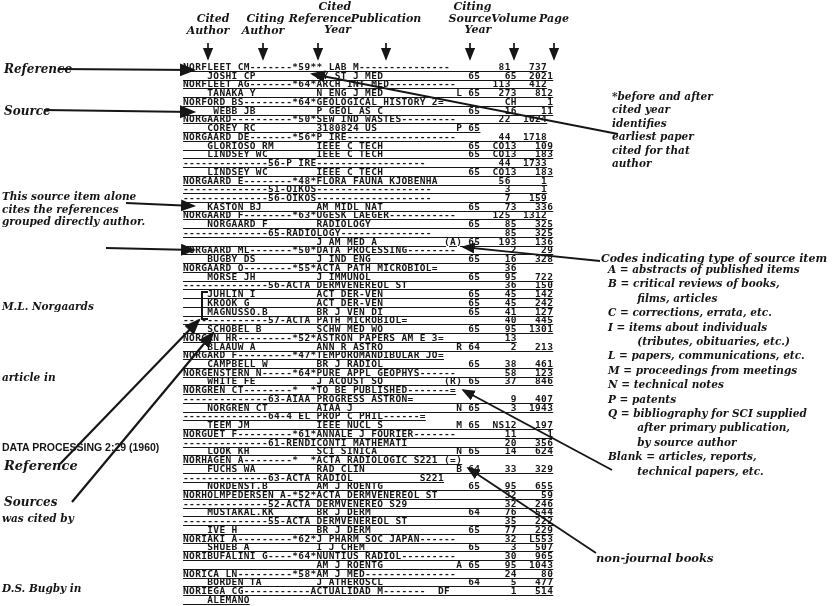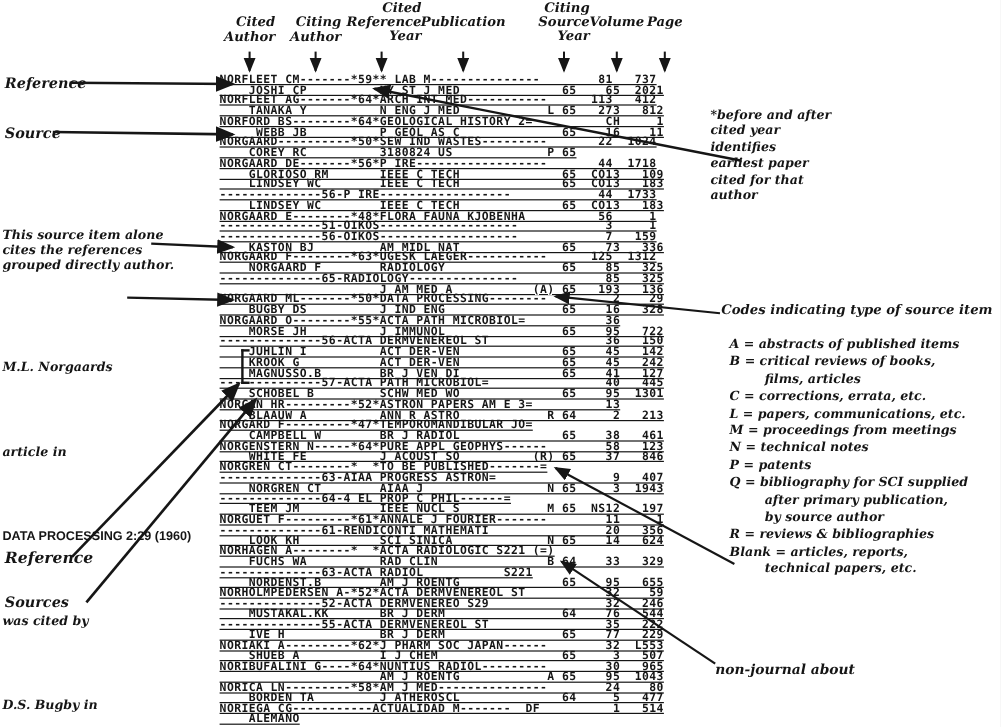--- a/index.html
+++ b/index.html
@@ -117,35 +117,36 @@
     <div>article in</div>
     <div class="typed">DATA PROCESSING 2:29 (1960)</div>
     <div>was cited by</div>
     <div>D.S. Bugby in</div>
     <div class="typed">J IND ENG 16:328 (1965)</div>
   </div>
 
   <div class="hw" style="left:4px;top:458px;font-size:13px">Reference</div>
   <div class="hw" style="left:4px;top:495px;font-size:12px">Sources</div>
 
-  <div class="hw" style="left:592px;top:90px;font-size:10.5px;line-height:13.4px">*before and after
+  <div class="hw" style="left:612px;top:90px;font-size:10.5px;line-height:13.4px">*before and after
 cited year
 identifies
 earliest paper
 cited for that
 author</div>
 
   <div class="hw" style="left:601px;top:252px;font-size:11px">Codes indicating type of source item</div>
-  <div class="hw" style="left:608px;top:280px"><div class="legend-item">A = abstracts of published items</div><div class="legend-item">B = critical reviews of books,
-        films, articles</div><div class="legend-item">C = corrections, errata, etc.</div><div class="legend-item">L = papers, communications, etc.</div><div class="legend-item">M = proceedings from meetings</div><div class="legend-item">N = technical notes</div><div class="legend-item">P = patents</div><div class="legend-item">Q = bibliography for SCI supplied
+  <div class="hw" style="left:608px;top:262px"><div class="legend-item">A = abstracts of published items</div><div class="legend-item">B = critical reviews of books,
+        films, articles</div><div class="legend-item">C = corrections, errata, etc.</div><div class="legend-item">I = items about individuals
+        (tributes, obituaries, etc.)</div><div class="legend-item">L = papers, communications, etc.</div><div class="legend-item">M = proceedings from meetings</div><div class="legend-item">N = technical notes</div><div class="legend-item">P = patents</div><div class="legend-item">Q = bibliography for SCI supplied
         after primary publication,
-        by source author</div><div class="legend-item">R = reviews &amp; bibliographies</div><div class="legend-item">Blank = articles, reports,
+        by source author</div><div class="legend-item">Blank = articles, reports,
         technical papers, etc.</div></div>
 
-  <div class="hw" style="left:596px;top:551px;font-size:11.5px">non-journal about</div>
+  <div class="hw" style="left:596px;top:551px;font-size:11.5px">non-journal books</div>
 
   <svg class="arrows" width="834" height="606" viewBox="0 0 834 606">
     <defs>
       <marker id="ah" markerWidth="9" markerHeight="8" refX="6.5" refY="3" orient="auto">
         <path d="M0,0 L7.5,3 L0,6 z" fill="#161616"></path>
       </marker>
     </defs>
 
     <line x1="208" y1="43" x2="208" y2="59" stroke="#161616" stroke-width="1.7" marker-end="url(#ah)"></line>
     <line x1="263" y1="43" x2="263" y2="59" stroke="#161616" stroke-width="1.7" marker-end="url(#ah)"></line>

